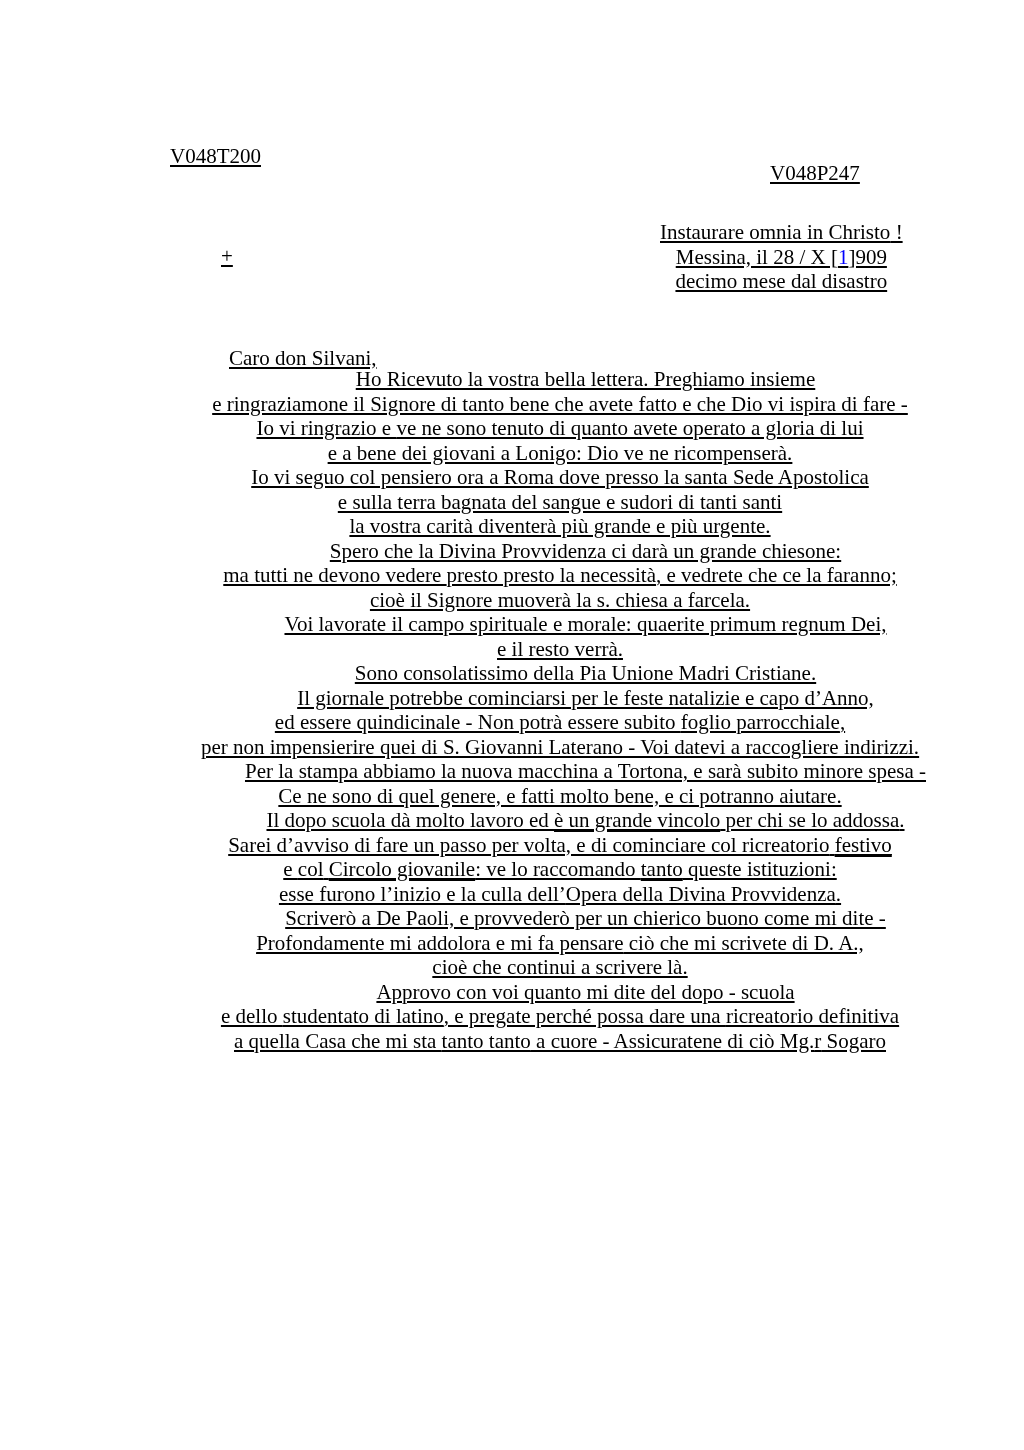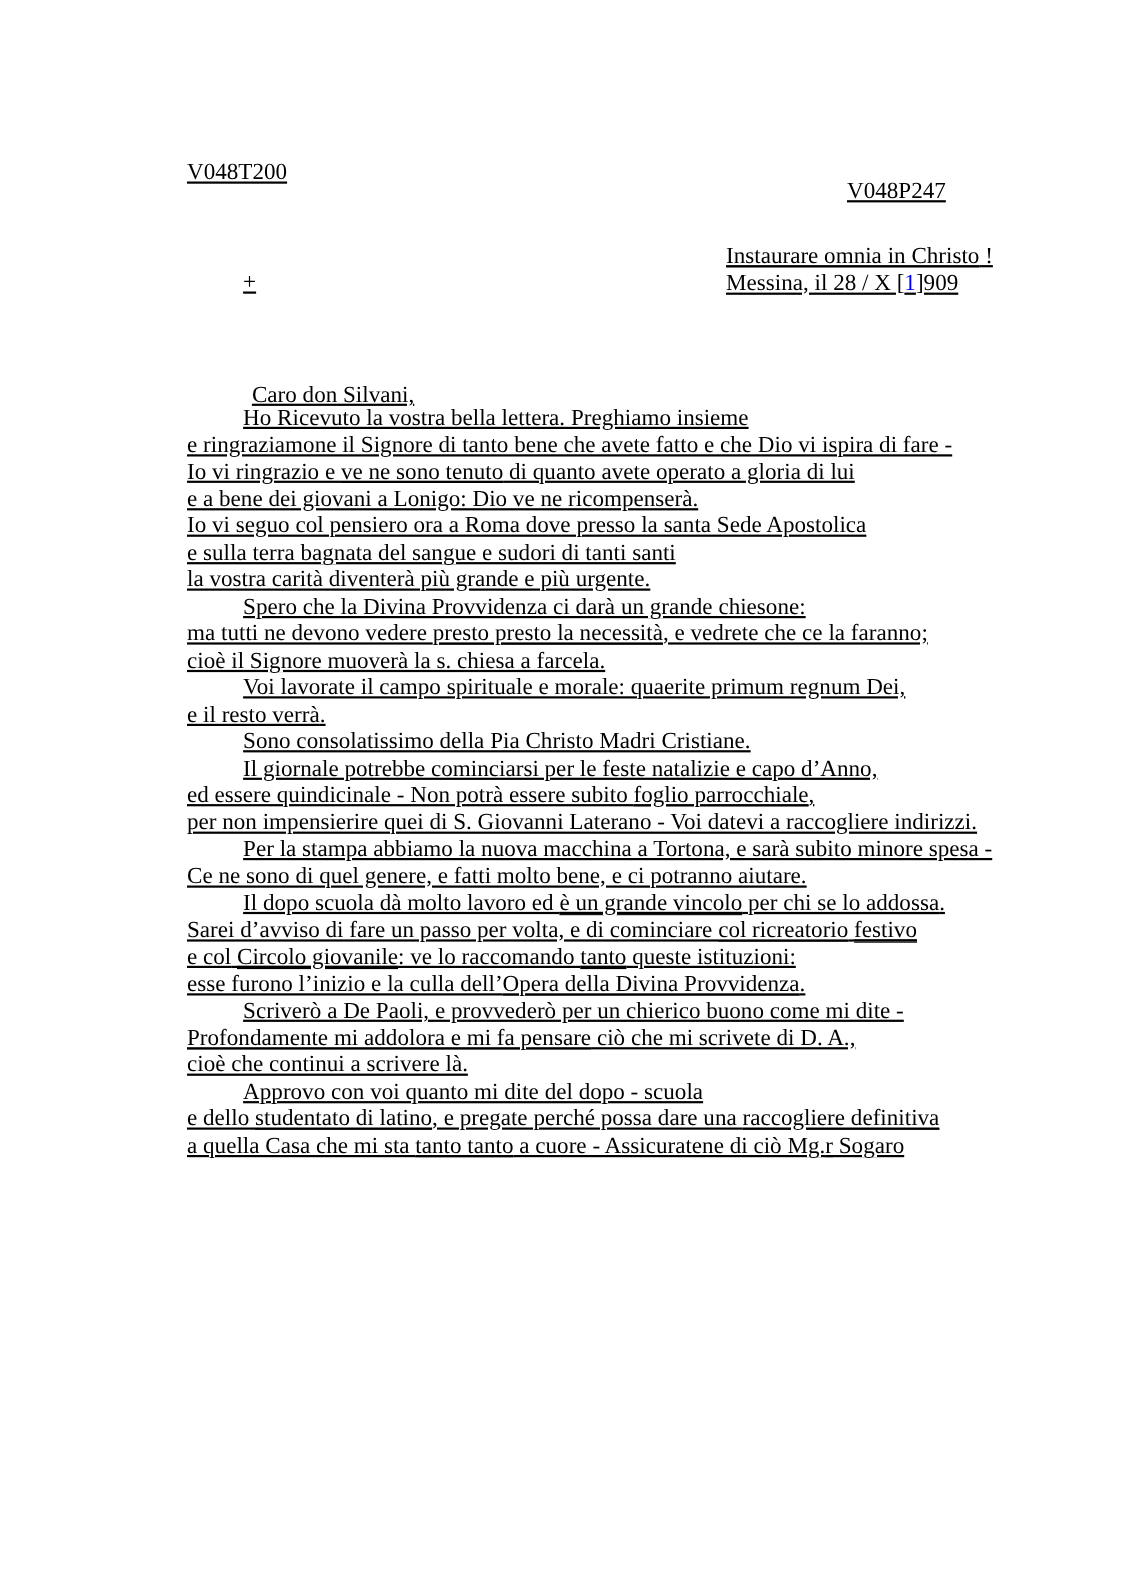--- a/index.html
+++ b/index.html
@@ -12,21 +12,21 @@
     position: relative;
     overflow: hidden;
   }
   .abs { position: absolute; text-decoration: underline; }
   #hdr-left  { left: 170px; top: 144px; }
   #hdr-right { left: 770px; top: 144px; margin-top: 17px; }
   #dateblock { left: 660px; top: 220px; line-height: 24.5px; }
   #cross     { left: 221px; top: 244px; }
   #salutation{ left: 229px; top: 318px; margin-top: 28px; }
   #letter-body { left: 170px; top: 367px; line-height: 24.5px; width: 780px; }
-  .line { white-space: pre; height: 24.5px; }
+  .line { white-space: pre; height: 24.5px; text-align: center; }
   .indent { padding-left: 51px; }
   .u0 { text-decoration: none; }
   .u1 {
     text-decoration-line: underline;
     text-decoration-thickness: 1.4px;
     text-underline-offset: 3px;
   }
   .u2 {
     text-decoration-line: underline;
     text-decoration-style: double;
@@ -37,48 +37,49 @@
 </style>
 </head>
 <body>
 
 <div class="abs" id="hdr-left">V048T200</div>
 <div class="abs" id="hdr-right">V048P247</div>
 
 <div class="abs" id="dateblock">
   <div class="line"><span class="u1">Instaurare omnia in Christo</span><span> !</span></div>
   <div class="line"><span>Messina, il 28 / X [</span><span class="footnote">1</span><span>]909</span></div>
+  <div class="line">decimo mese dal disastro</div>
 </div>
 
 <div class="abs" id="cross">+</div>
 
 <div class="abs" id="salutation">Caro don Silvani,</div>
 
 <div class="abs" id="letter-body">
     <div class="line indent"><span class="u0">Ho Ricevuto la vostra bella lettera. Preghiamo insieme</span></div>
     <div class="line"><span class="u0">e ringraziamone il Signore di tanto bene che avete fatto e che Dio vi ispira di fare -</span></div>
     <div class="line"><span class="u0">Io vi ringrazio e </span><span class="u1">ve ne sono tenuto</span><span class="u0"> di quanto avete operato a gloria di lui</span></div>
     <div class="line"><span class="u0">e a bene dei giovani a Lonigo: Dio ve ne ricompenserà.</span></div>
     <div class="line"><span class="u0">Io vi seguo col pensiero ora a Roma dove presso la santa Sede Apostolica</span></div>
     <div class="line"><span class="u0">e sulla terra bagnata del sangue e sudori di tanti santi</span></div>
     <div class="line"><span class="u0">la vostra carità diventerà più grande e più urgente.</span></div>
     <div class="line indent"><span class="u0">Spero che la Divina Provvidenza ci darà un grande chiesone:</span></div>
     <div class="line"><span class="u0">ma tutti ne devono vedere </span><span class="u1">presto presto la necessità</span><span class="u0">, e vedrete che ce la faranno;</span></div>
     <div class="line"><span class="u0">cioè il Signore muoverà la s. chiesa a farcela.</span></div>
     <div class="line indent"><span class="u0">Voi lavorate il campo spirituale e morale: quaerite primum regnum Dei,</span></div>
     <div class="line"><span class="u1">e il resto verrà</span><span class="u0">.</span></div>
-    <div class="line indent"><span class="u0">Sono consolatissimo della Pia Christo Madri Cristiane.</span></div>
+    <div class="line indent"><span class="u0">Sono consolatissimo della Pia Unione Madri Cristiane.</span></div>
     <div class="line indent"><span class="u0">Il giornale potrebbe cominciarsi per le feste natalizie e capo d’Anno,</span></div>
     <div class="line"><span class="u0">ed essere quindicinale - Non potrà essere subito </span><span class="u1">foglio parrocchiale</span><span class="u0">,</span></div>
     <div class="line"><span class="u0">per non impensierire quei di S. Giovanni Laterano - Voi datevi a raccogliere indirizzi.</span></div>
     <div class="line indent"><span class="u0">Per la stampa abbiamo la nuova macchina a Tortona, e sarà subito minore spesa -</span></div>
     <div class="line"><span class="u0">Ce ne sono di quel genere, e fatti molto bene, e ci potranno aiutare.</span></div>
     <div class="line indent"><span class="u0">Il dopo scuola dà molto lavoro ed </span><span class="u2">è un grande vincolo</span><span class="u0"> </span><span class="u1">per chi se lo addossa</span><span class="u0">.</span></div>
     <div class="line"><span class="u0">Sarei d’avviso di fare un passo per volta, e di cominciare </span><span class="u1">col ricreatorio</span><span class="u0"> </span><span class="u2">festivo</span></div>
     <div class="line"><span class="u0">e </span><span class="u1">col</span><span class="u0"> </span><span class="u2">Circolo giovanile</span><span class="u0">: ve lo raccomando </span><span class="u2">tanto</span><span class="u0"> queste istituzioni:</span></div>
     <div class="line"><span class="u0">esse furono l’inizio e la culla dell’</span><span class="u1">Opera della Divina Provvidenza</span><span class="u0">.</span></div>
     <div class="line indent"><span class="u0">Scriverò a De Paoli, e provvederò per un chierico buono come mi dite -</span></div>
     <div class="line"><span class="u1">Profondamente mi addolora e mi fa pensare</span><span class="u0"> ciò che mi scrivete di D. A.,</span></div>
     <div class="line"><span class="u0">cioè che continui a scrivere là.</span></div>
     <div class="line indent"><span class="u0">Approvo con voi quanto mi dite del dopo - scuola</span></div>
-    <div class="line"><span class="u0">e dello </span><span class="u1">studentato di latino</span><span class="u0">, e pregate perché possa dare una </span><span class="u1">raccogliere definitiva</span></div>
+    <div class="line"><span class="u0">e dello </span><span class="u1">studentato di latino</span><span class="u0">, e pregate perché possa dare una </span><span class="u1">ricreatorio definitiva</span></div>
     <div class="line"><span class="u0">a quella Casa che mi sta </span><span class="u1">tanto tanto</span><span class="u0"> a cuore - Assicuratene di ciò Mg.</span><span class="u1">r</span><span class="u0"> Sogaro</span></div>
   </div>
 
 </body></html>

